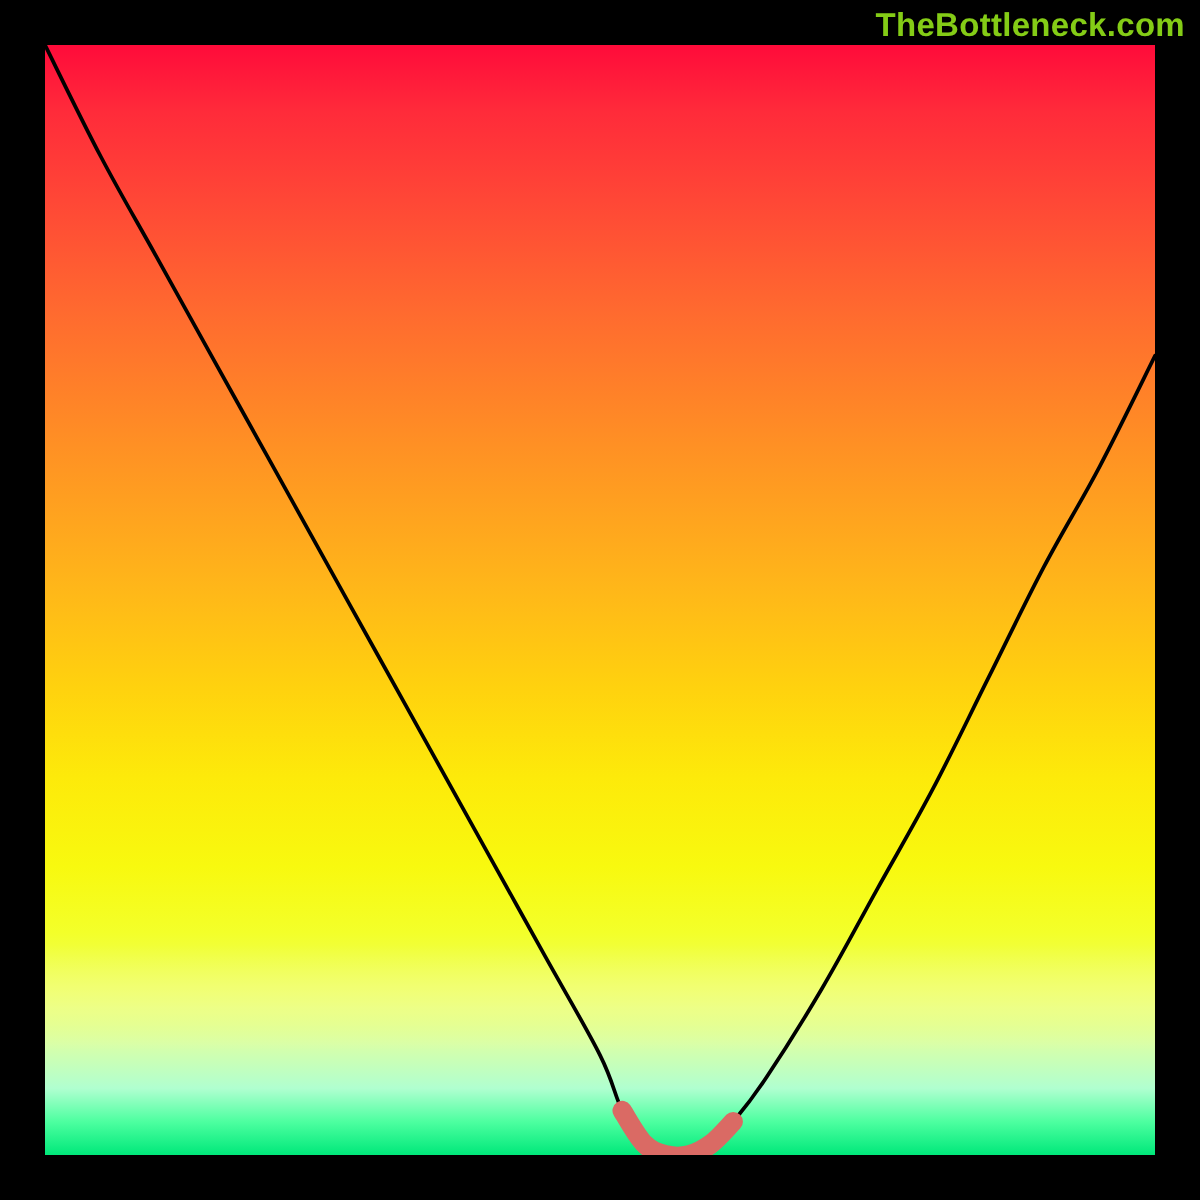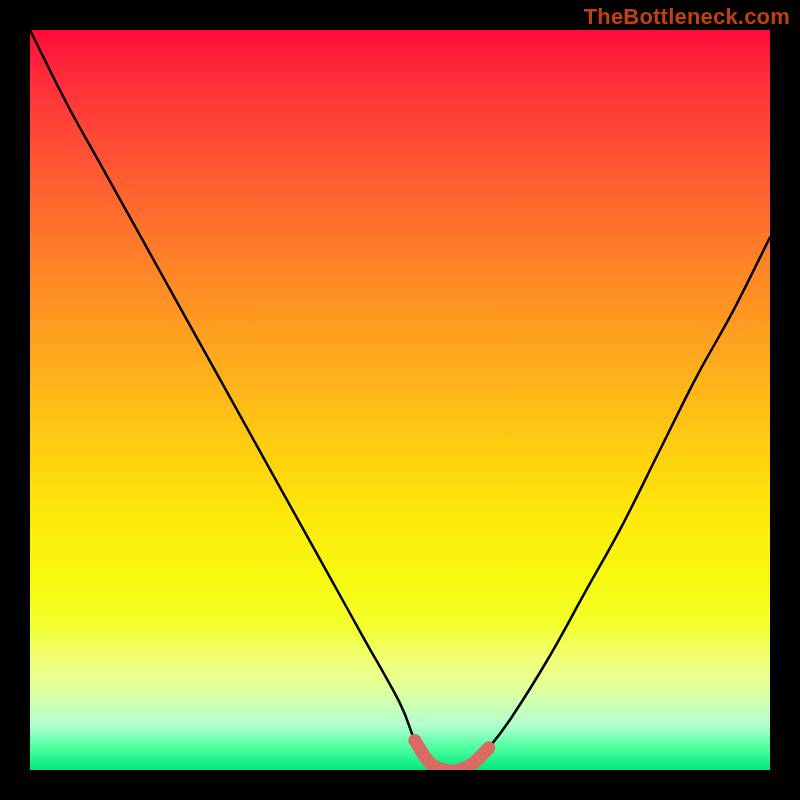--- a/index.html
+++ b/index.html
@@ -60,21 +60,21 @@
     );
   }
   .curve-svg {
     position: absolute;
     inset: 0;
   }
   .watermark {
     position: absolute;
     top: 4px;
     right: 10px;
-    color: #c2410c;
+    color: #84cc16;
     font-size: 22px;
     font-weight: 600;
     letter-spacing: 0.2px;
     margin-left: 48px;
   }
 </style>
 </head>
 <body>
 
 <div class="frame">

